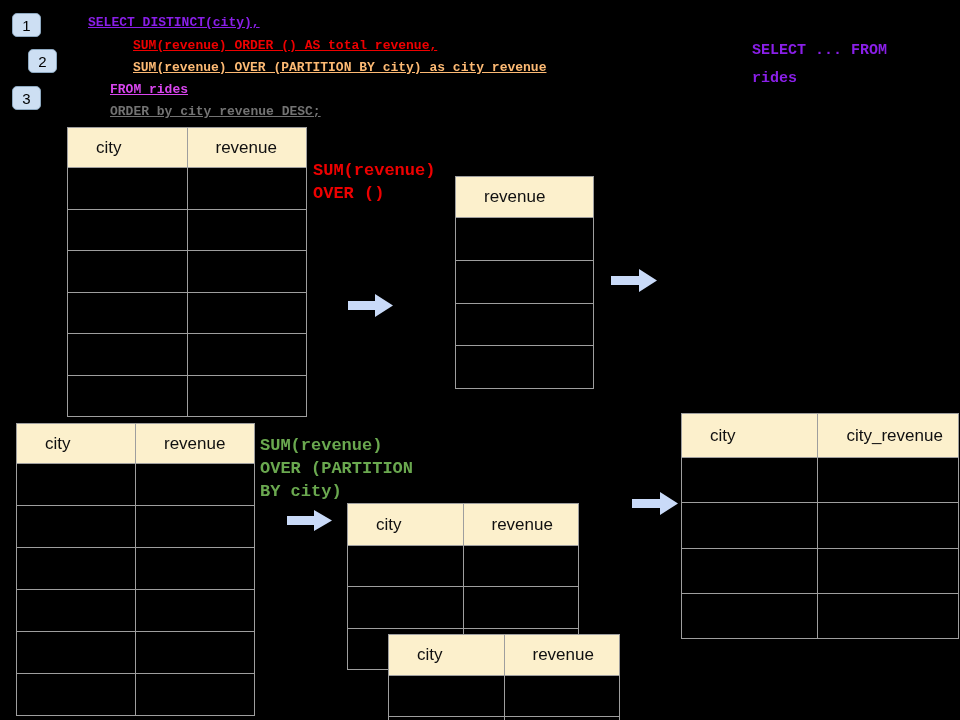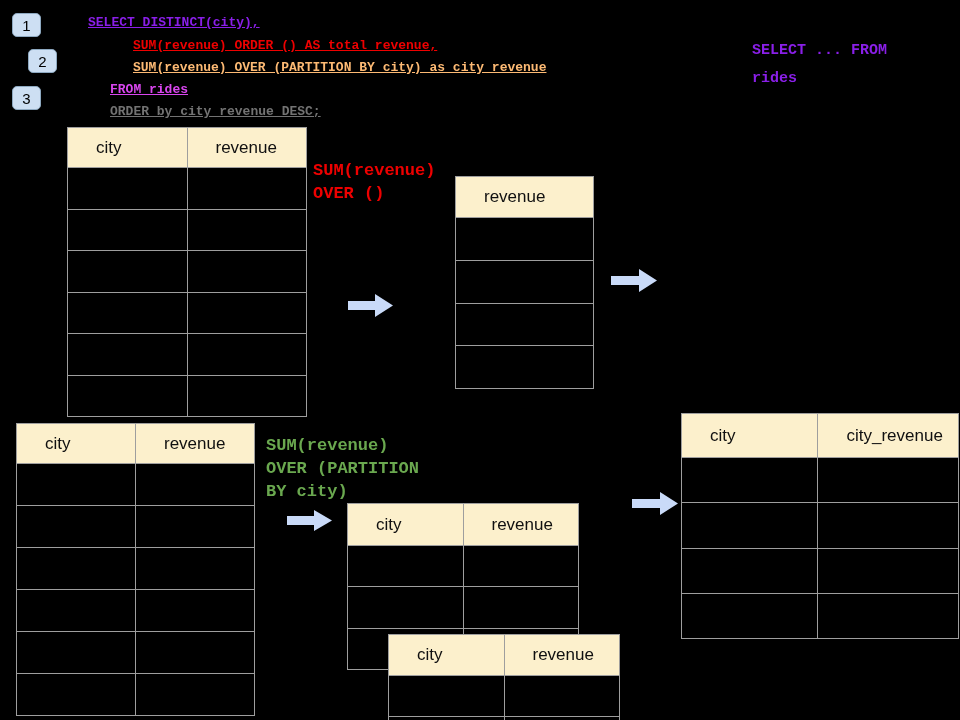--- a/index.html
+++ b/index.html
@@ -39,21 +39,21 @@
   <div class="code code-main" style="left:133px;top:57px;color:#fdba74;">SUM(revenue) OVER (PARTITION BY city) as city_revenue</div>
   <div class="code code-main" style="left:110px;top:79px;color:#d946ef;">FROM rides</div>
   <div class="code code-main" style="left:110px;top:101px;color:#737373;">ORDER by city_revenue DESC;</div>
 
   <div class="code code-side" style="left:752px;top:37px;color:#8A1FE8;"><span>SELECT ... FROM</span>
 <span>rides</span></div>
 
   <div class="code code-label" style="left:313px;top:137px;color:#EE0000;margin-top:22px;"><span>SUM(revenue)</span>
 <span>OVER ()</span></div>
 
-  <div class="code code-label" style="left:266px;top:434px;color:#6AA84F;"><span>SUM(revenue)</span>
+  <div class="code code-label" style="left:260px;top:434px;color:#6AA84F;"><span>SUM(revenue)</span>
 <span>OVER (PARTITION</span>
 <span>BY city)</span></div>
 
   <div class="tbl" style="left:67px;top:127px;width:238px;height:288px;grid-template-columns:1fr 1fr;grid-template-rows:39px repeat(6,1fr);">
     <div class="th">city</div>
     <div class="th">revenue</div>
     <div class="td"></div>
       <div class="td"></div>
     <div class="td"></div>
       <div class="td"></div>

